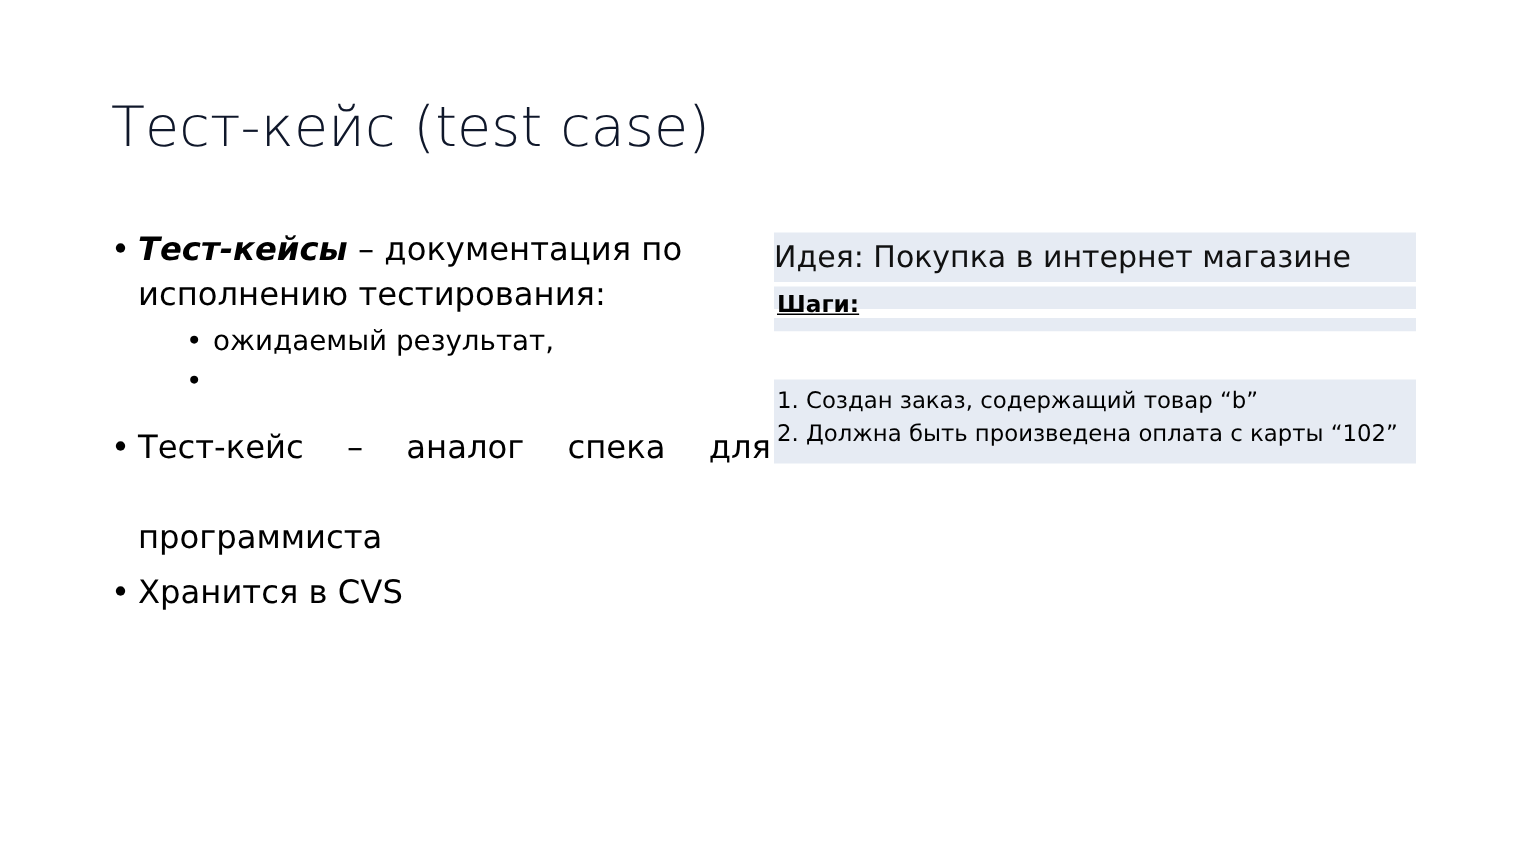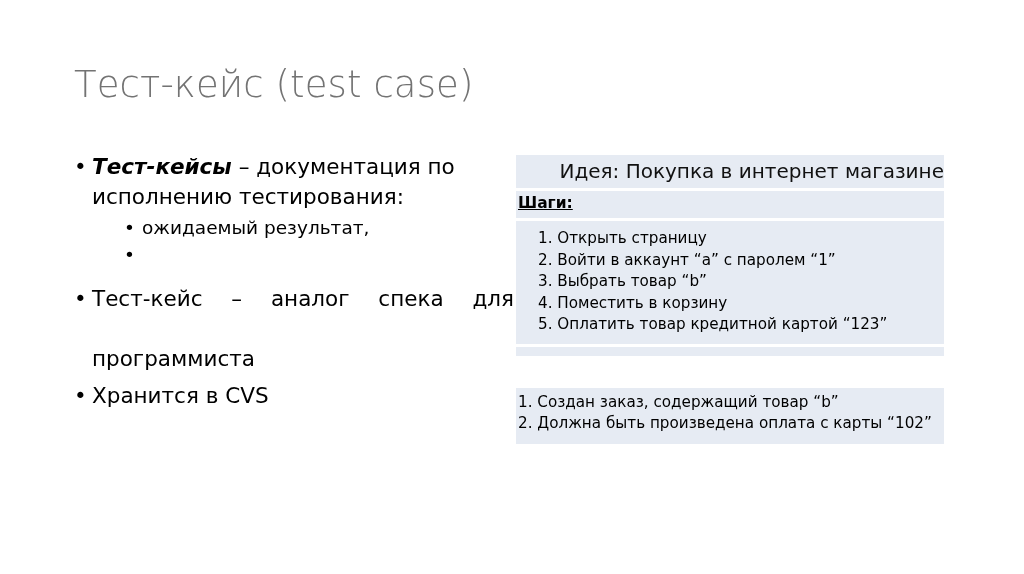--- a/index.html
+++ b/index.html
@@ -19,21 +19,21 @@
   
   .slide-title {
     position: absolute;
     left: 74px;
     top: 62px;
     width: 880px;
     font-size: 37px;
     line-height: 46px;
     font-weight: 300;
     letter-spacing: 0.1px;
-    color: #737373;
+    color: #0f172a;
     white-space: nowrap;
   }
 
   
   .left-col {
     position: absolute;
     left: 66px;
     top: 152px;
     width: 448px;
   }
@@ -103,30 +103,30 @@
     background: #e6ebf3;
     padding: 0 0 0 0;
     box-sizing: border-box;
   }
   .row-sep {
     height: 3px;
     background: #ffffff;
   }
 
   .row-idea {
-    text-align: right;
+    text-align: left;
     font-size: 20px;
     line-height: 33px;
     height: 33px;
     color: #111;
   }
   .row-heading {
     font-size: 15.5px;
     line-height: 25px;
-    height: 27px;
+    height: 15px;
     font-weight: bold;
     padding-left: 2px;
   }
   .row-heading span {
     text-decoration: underline;
   }
   .row-spacer {
     height: 9px;
   }
   .steps-block {
@@ -191,27 +191,20 @@
 <div class="right-panel">
 
   <div class="panel-row row-idea">Идея: Покупка в интернет магазине</div>
   <div class="row-sep"></div>
 
   <div class="panel-row row-heading">
     <span>Шаги:</span>
   </div>
   <div class="row-sep"></div>
 
-  <div class="panel-row steps-block">
-    <div class="step-item">1. Открыть страницу</div>
-    <div class="step-item">2. Войти в аккаунт “a” с паролем “1”</div>
-    <div class="step-item">3. Выбрать товар “b”</div>
-    <div class="step-item">4. Поместить в корзину</div>
-    <div class="step-item">5. Оплатить товар кредитной картой “123”</div>
-  </div>
   <div class="row-sep"></div>
 
   <div class="panel-row row-spacer"></div>
   <div class="row-sep"></div>
 
   <div class="row-sep"></div>
 
   <div class="panel-row op-block">
     <div class="op-item">1. Создан заказ, содержащий товар “b”</div>
     <div class="op-item">2. Должна быть произведена оплата с карты “102”</div>

